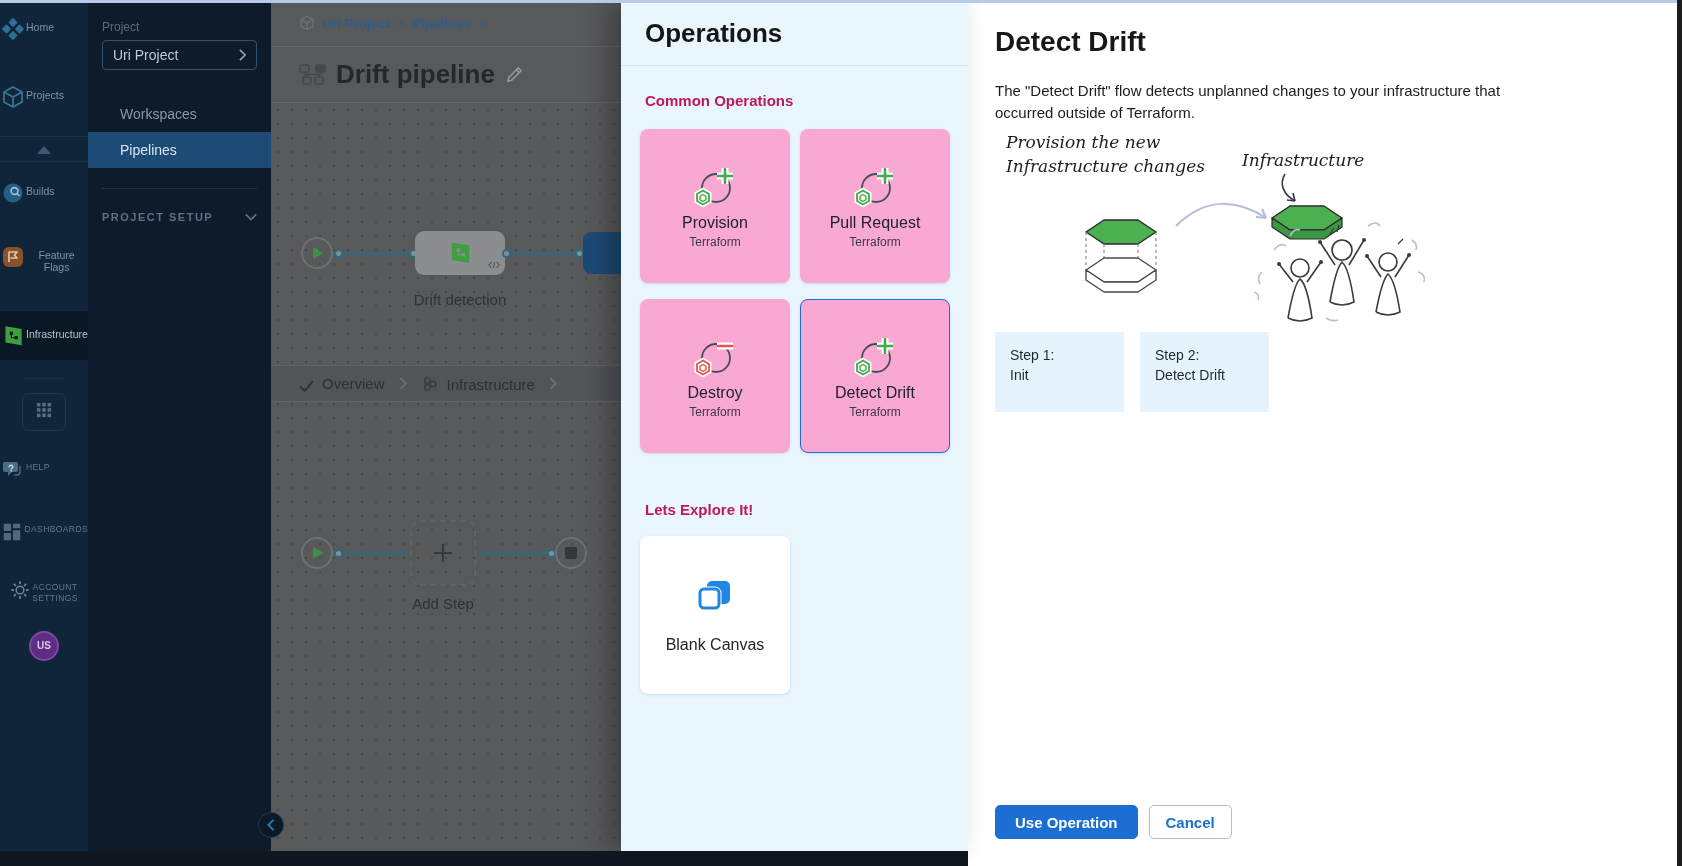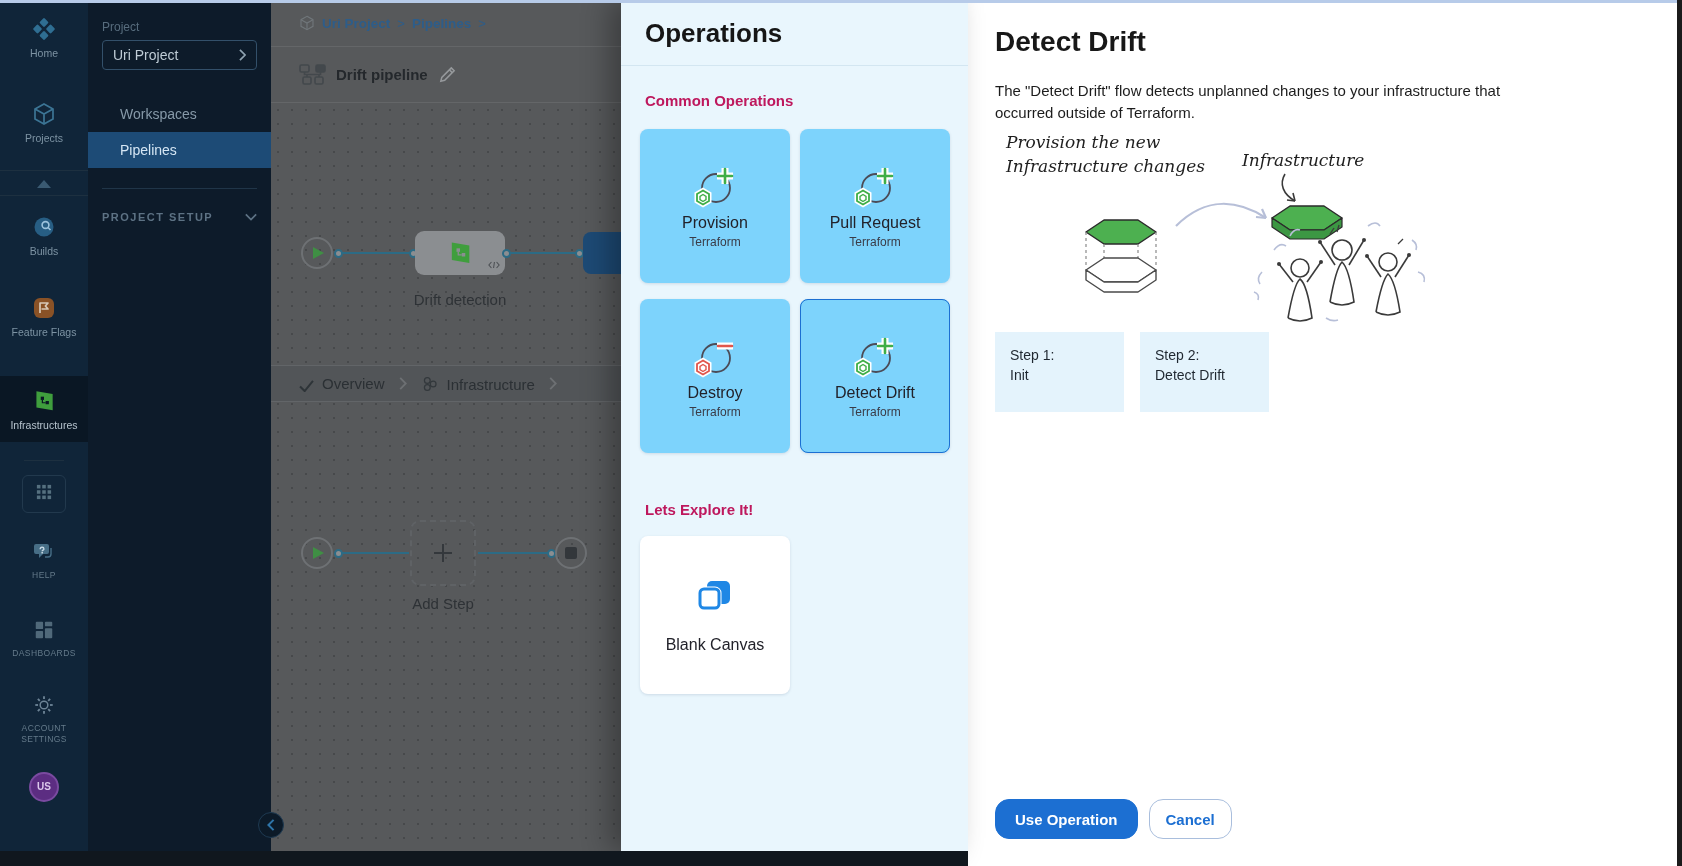--- a/index.html
+++ b/index.html
@@ -2,21 +2,21 @@
 <html><head>
 <meta charset="utf-8">
 <style>
   * { margin:0; padding:0; box-sizing:border-box; }
   body { font-family:"Liberation Sans","DejaVu Sans",sans-serif; background:#222; }
   .app { position:relative; width:1682px; height:866px; background:#fff; overflow:hidden; }
 
   
   .rail { position:absolute; left:0; top:0; width:88px; height:851px; background:#102539;
           display:flex; flex-direction:column; align-items:center; z-index:2; }
-  .rail-item { display:flex; flex-direction:column; align-items:center; cursor:pointer; width:100%; }
+  .rail-item { display:flex; flex-direction:row; cursor:pointer; width:100%; }
   .rail-item .rlabel { margin-top:5px; font-size:10.5px; color:#7d93a3; text-align:center; }
   .rail-item .rlabel.small { font-size:8.5px; letter-spacing:.4px; color:#647a8a; line-height:1.35; }
   .ricon { width:26px; height:26px; display:flex; align-items:center; justify-content:center; }
   .rail-sep { width:100%; border-top:1px solid #1d3040; }
   .rail-caret { width:100%; border-top:1px solid #1d3040; border-bottom:1px solid #1d3040;
                 height:26px; display:flex; align-items:center; justify-content:center; }
   .rail-active { width:100%; padding:11px 0; background:#0a1724; border-top:1px solid #0a1724; }
   .rail-active .rlabel { color:#b6c3cd; }
   .grid-box { width:44px; height:38px; border:1px solid #22394d; border-radius:6px;
               display:flex; align-items:center; justify-content:center; cursor:pointer; }
@@ -40,21 +40,21 @@
   .collapse-btn { position:absolute; left:258px; top:812px; width:26px; height:26px; border-radius:50%;
                   background:#0c1a28; border:1px solid #1e3a52; display:flex; align-items:center; justify-content:center;
                   z-index:5; cursor:pointer; }
 
   
   .content { position:absolute; left:271px; top:0; width:350px; height:851px; background:#57595b; z-index:1; overflow:hidden; }
   .bc-row { height:47px; display:flex; align-items:center; padding-left:28px; gap:7px; border-bottom:1px solid #646668; }
   .bc-link { font-size:13.5px; font-weight:600; color:#2d5d8a; cursor:pointer; white-space:nowrap; }
   .bc-sep { color:#2d5d8a; font-size:13px; }
   .title-row { height:56px; display:flex; align-items:center; padding-left:28px; gap:10px; border-bottom:1px solid #646668; }
-  .page-title { font-size:15px; font-weight:bold; color:#24282c; white-space:nowrap; }
+  .page-title { font-size:26px; font-weight:bold; color:#24282c; white-space:nowrap; }
   .canvas { position:absolute; left:0; top:103px; right:0; bottom:0;
             background-image:radial-gradient(#47494b 1px, transparent 1.2px); background-size:14px 14px; }
   .node-circle { position:absolute; width:32px; height:32px; border-radius:50%; border:2px solid #6e7174;
                  display:flex; align-items:center; justify-content:center; cursor:pointer; }
   .play-tri { width:0; height:0; border-left:11px solid #3f8f44; border-top:6.5px solid transparent;
               border-bottom:6.5px solid transparent; margin-left:3px; }
   .stop-sq { width:12px; height:12px; background:#33373b; border-radius:2px; }
   .pipe-line { position:absolute; height:2px; background:#2c6b85; }
   .pipe-dot { position:absolute; width:9px; height:9px; border-radius:50%; background:#8b8e91; border:2px solid #2c6b85; }
   .stage-card { position:absolute; width:90px; height:44px; background:#8b8e91; border-radius:9px;
@@ -69,40 +69,40 @@
             display:flex; align-items:center; padding-left:28px; gap:14px; }
   .tab { display:flex; align-items:flex-end; gap:8px; font-size:15px; color:#2b3034; cursor:pointer; white-space:nowrap; }
 
   
   .drawer { position:absolute; left:621px; top:0; width:347px; height:851px; background:#e9f6fd;
             z-index:10; box-shadow:-12px 0 26px rgba(0,0,0,.3); padding:0 18px 0 19px; }
   .drawer h1 { font-size:26px; font-weight:bold; color:#161616; padding:18px 0 16px 5px; }
   .drawer-divider { border-top:1px solid #d3e6f1; margin:0 -18px 0 -19px; }
   .sec-label { font-size:15px; font-weight:bold; color:#be185d; margin:26px 0 0 5px; }
   .op-grid { margin-top:20px; display:grid; grid-template-columns:150px 150px; gap:16px 10px; }
-  .op-card { width:150px; height:154px; background:#7dd3fc; border-radius:8px; box-shadow:0 1px 3px rgba(30,60,90,.14);
+  .op-card { width:150px; height:154px; background:#f9a8d4; border-radius:8px; box-shadow:0 1px 3px rgba(30,60,90,.14);
              display:flex; flex-direction:column; align-items:center; justify-content:center; cursor:pointer; }
   .op-card.selected { outline:1.5px solid #1c6fd2; outline-offset:-1.5px; }
   .op-name { font-size:16px; color:#22222a; margin-top:4px; }
   .op-sub { font-size:12px; color:#3a3b47; margin-top:3px; }
   .explore-card { margin-top:18px; width:150px; height:158px; background:#fff; border-radius:8px;
                   box-shadow:0 1px 3px rgba(30,60,90,.14); display:flex; flex-direction:column;
                   align-items:center; justify-content:center; cursor:pointer; }
   .explore-card .op-name { margin-top:20px; }
 
   
   .detail { position:absolute; left:968px; top:0; width:714px; height:866px; background:#fff; z-index:9; }
   .detail h1 { font-size:28px; font-weight:bold; color:#181818; margin:26px 0 0 27px; }
   .detail .desc { margin:22px 0 0 27px; width:552px; font-size:15px; color:#1c1c1c; line-height:1.45; }
   .illus { position:absolute; left:22px; top:122px; }
   .hand { font-family:"DejaVu Serif","Liberation Serif",serif; font-style:italic; font-size:17px; fill:#1e1e1e; }
   .steps { position:absolute; left:27px; top:332px; display:flex; gap:16px; }
   .step-box { width:129px; height:80px; background:#e4f3fc; padding:13px 15px; font-size:14px; color:#1f2730; line-height:1.45; }
   .btn-row { position:absolute; left:27px; bottom:27px; display:flex; gap:11px; }
-  .btn { height:40px; border-radius:14px; font-size:15px; font-weight:bold; display:flex; align-items:center; cursor:pointer; }
+  .btn { height:34px; border-radius:5px; font-size:15px; font-weight:bold; display:flex; align-items:center; cursor:pointer; }
   .btn-primary { background:#1c6fd2; color:#fff; padding:0 19px; border:1px solid #1c6fd2; }
   .btn-cancel { background:#fff; color:#1c6fd2; padding:11px 16px; border:1px solid #a9bedd; }
 
   
   .top-strip { position:absolute; top:0; left:0; right:0; height:3px; background:#b7cbe9; z-index:40; }
   .right-strip { position:absolute; top:0; right:0; width:5px; height:100%; background:#1b1b1b; z-index:40; }
   .bottom-strip { position:absolute; left:0; bottom:0; width:968px; height:15px; background:#10171e; z-index:30; }
 </style>
 </head>
 <body>

